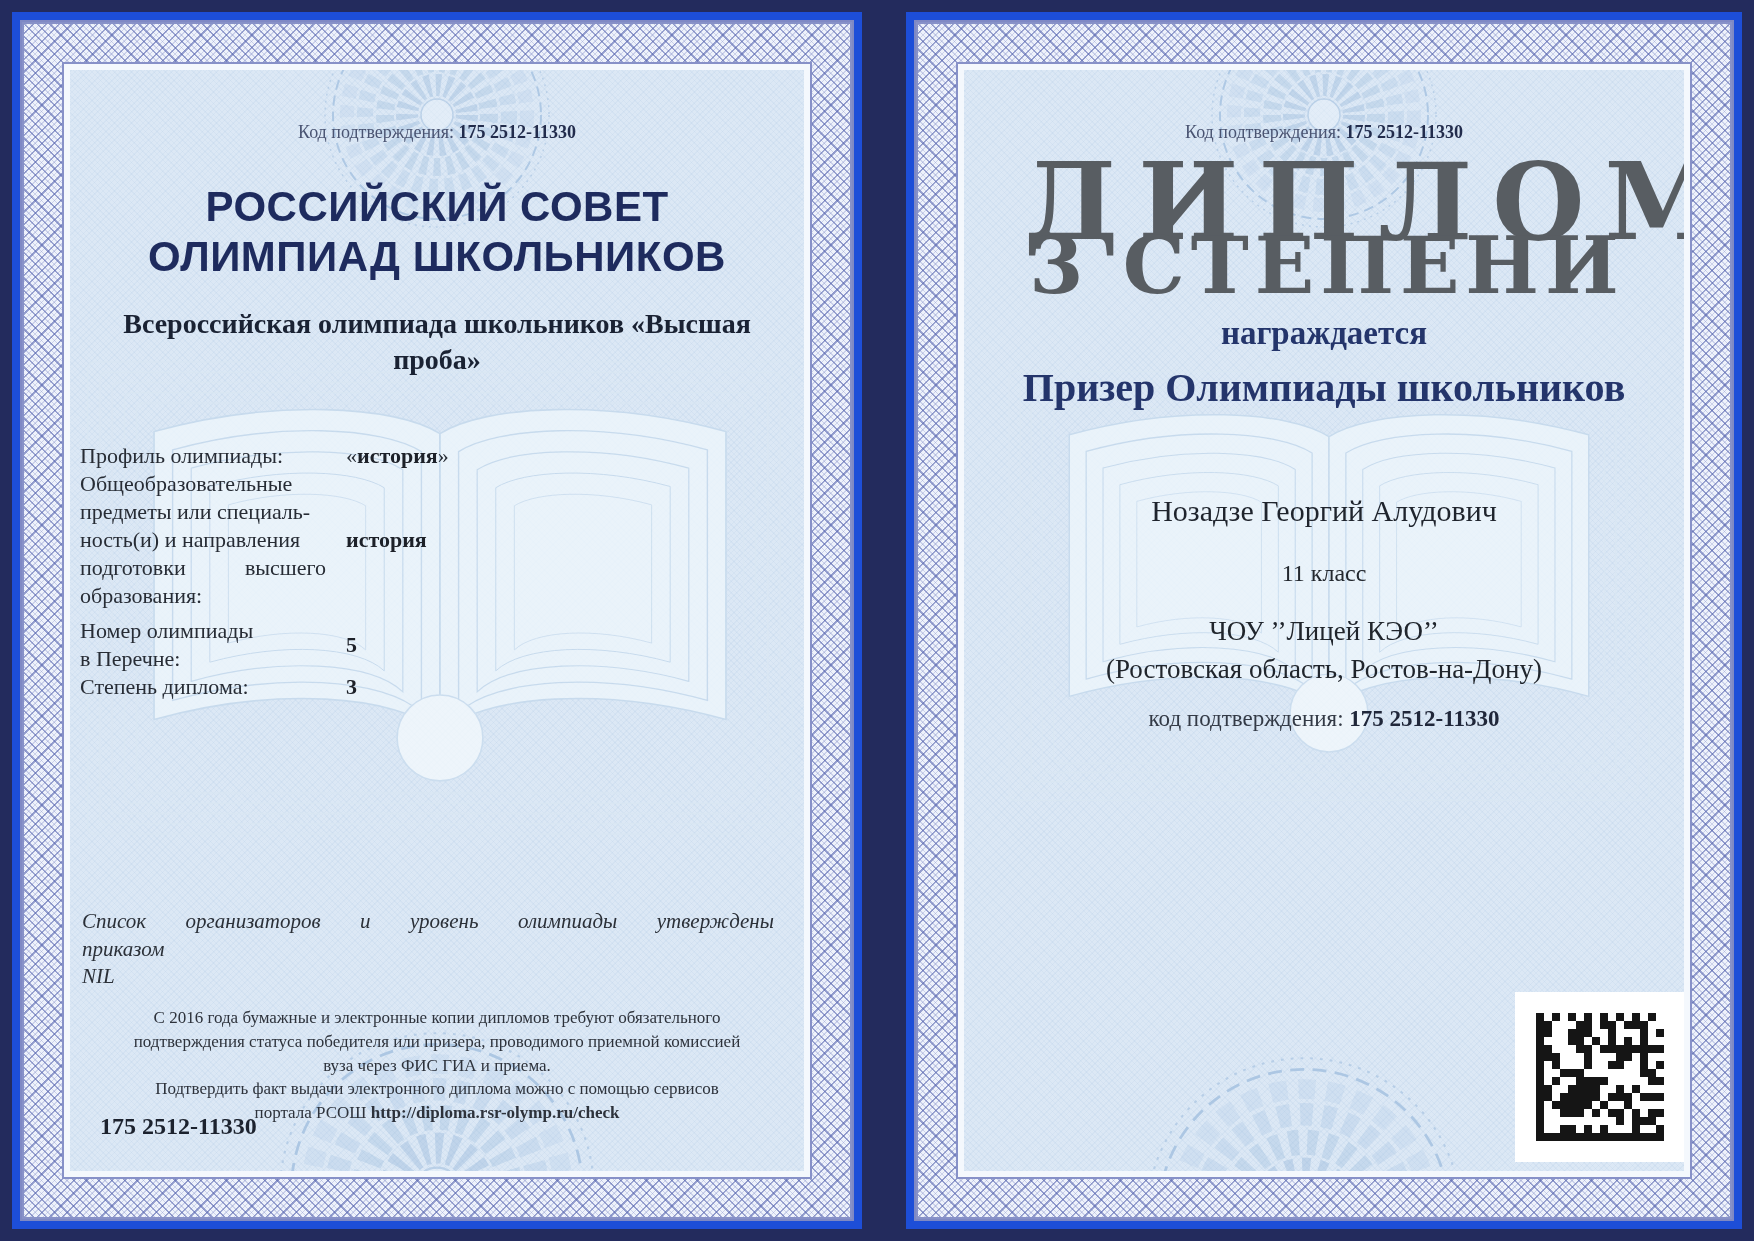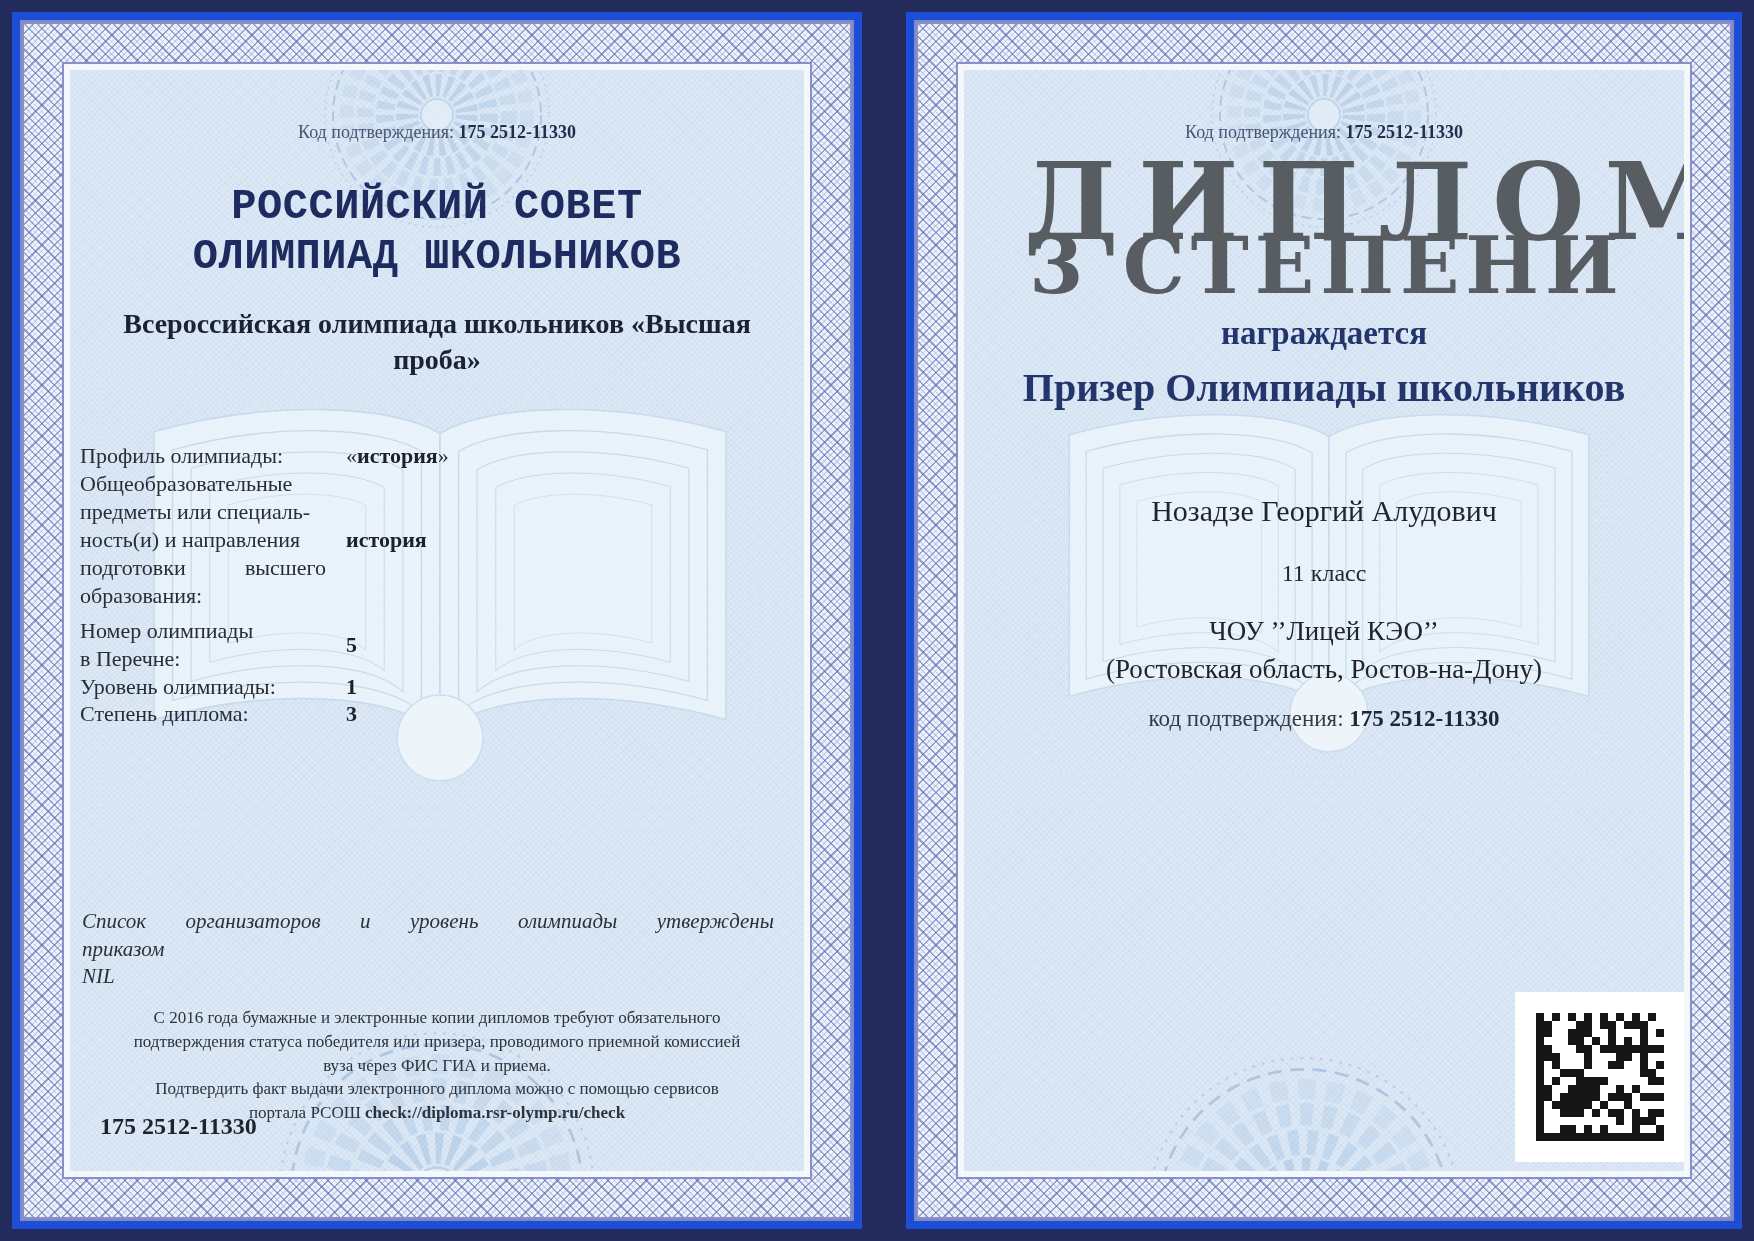--- a/index.html
+++ b/index.html
@@ -42,21 +42,21 @@
   .wm-rosette-top{left:50%;transform:translateX(-50%);top:-75px;width:240px;height:240px;opacity:.85;}
   .wm-rosette-bottom{width:336px;height:336px;opacity:.9;}
   .wm-book{opacity:.8;}
 
   
   .code-top{top:52px;font-size:18px;color:#47527388;color:#4a5472;}
   .code-top b{color:#222c4c;}
   b, .bold{font-weight:700;}
 
   
-  .council{top:112px;font-family:Liberation Mono, monospace;font-weight:700;
+  .council{top:112px;font-family:Liberation Sans, sans-serif;font-weight:700;
            font-size:42px;line-height:1.2;color:#1e2b5e;letter-spacing:.5px;}
   .olympiad-name{top:236px;font-size:28px;font-weight:700;color:#1a2233;line-height:1.3;}
   .olympiad-name .wrap{display:inline-block;max-width:660px;}
   .fields{position:absolute;top:372px;left:10px;width:470px;font-size:22px;
           color:#272c35;line-height:1.27;}
   .frow{display:flex;align-items:center;}
   .frow .lbl{width:258px;flex:none;}
   .frow .val{margin-left:8px;}
   .val-b{font-weight:700;color:#1d2129;}
   .spread{display:flex;justify-content:space-between;width:246px;}
@@ -168,42 +168,38 @@
         <div>образования:</div>
         <div class="gap"></div>
         <div class="frow">
           <span class="lbl">
             <span>Номер олимпиады</span><br>
             <span>в Перечне:</span>
           </span>
           <span class="val val-b">5</span>
         </div>
         <div class="frow">
-          <span class="lbl">Уровень олимпиады:</span>
-          <span class="val val-b">1</span>
-        </div>
-        <div class="frow">
           <span class="lbl">Степень диплома:</span>
           <span class="val val-b">3</span>
         </div>
       </div>
 
       <div class="order-note">
         <div class="just">Список организаторов и уровень олимпиады утверждены</div>
         <div>приказом</div>
         <div>NIL</div>
       </div>
 
       <div class="abs ctr fine-print">
         <div>С 2016 года бумажные и электронные копии дипломов требуют обязательного</div>
         <div>подтверждения статуса победителя или призера, проводимого приемной комиссией</div>
         <div>вуза через ФИС ГИА и приема.</div>
         <div>Подтвердить факт выдачи электронного диплома можно с помощью сервисов</div>
         <div>
-          <span>портала РСОШ </span><b>check://diploma.rsr-olymp.ru/check</b>
+          <span>портала РСОШ </span><b>http://diploma.rsr-olymp.ru/check</b>
         </div>
       </div>
 
       <div class="bottom-code">175 2512-11330</div>
     </div>
   </div>
 </div>
 
 <div class="page page-right">
   <div class="lattice">

